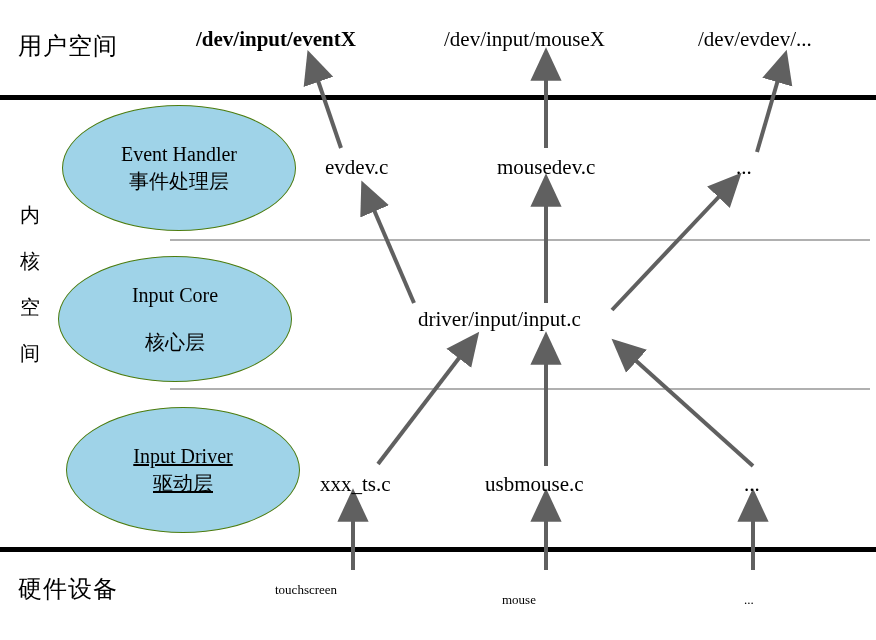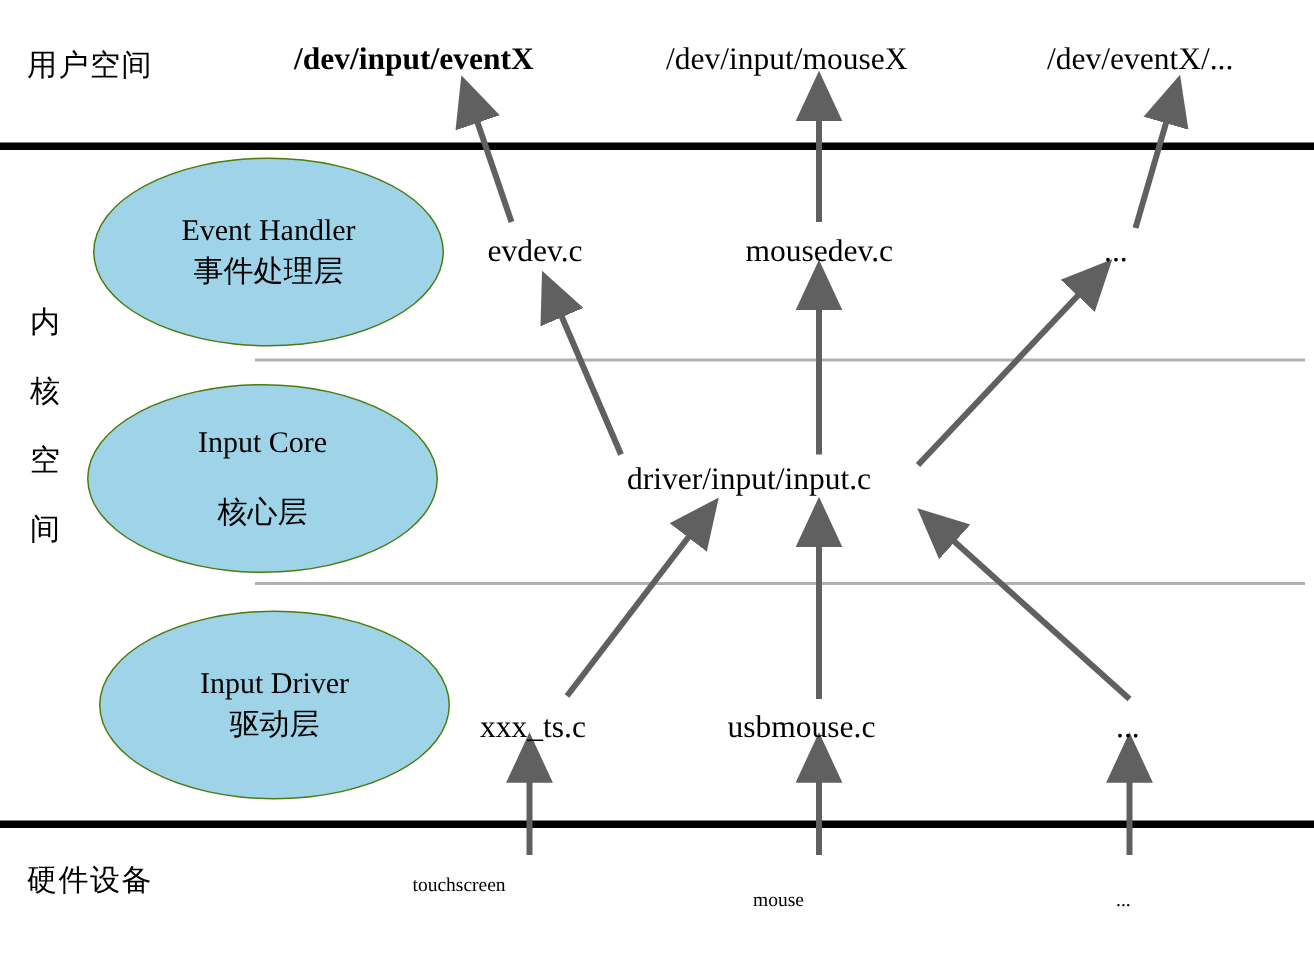--- a/index.html
+++ b/index.html
@@ -14,21 +14,21 @@
     background: #ffffff;
     overflow: hidden;
     font-family: "Liberation Serif", "DejaVu Serif", serif;
     color: #000000;
   }
   .label {
     position: absolute;
     white-space: nowrap;
   }
   .zone-label {
-    font-size: 20px;
+    font-size: 24px;
     font-family: Liberation Mono, monospace;
     letter-spacing: 1px;
   }
   .node-text {
     font-size: 20px;
     text-align: center;
     line-height: 1.35;
   }
   .file-label {
     font-size: 21px;
@@ -106,21 +106,21 @@
   <div class="ellipse" style="left:62px; top:105px; width:232px; height:124px;">
     <div class="node-text">Event Handler</div>
     <div class="node-text cn">事件处理层</div>
   </div>
 
   <div class="ellipse" style="left:58px; top:256px; width:232px; height:124px;gap:20px;">
     <div class="node-text">Input Core</div>
     <div class="node-text cn">核心层</div>
   </div>
 
-  <div class="ellipse" style="left:66px; top:407px; width:232px; height:124px;">
+  <div class="ellipse" style="left:66px; top:407px; width:232px; height:124px;text-decoration:underline;">
     <div class="node-text">Input Driver</div>
     <div class="node-text cn">驱动层</div>
   </div>
 
   <svg class="arrows" viewBox="0 0 876 640">
     <defs>
       <marker id="ah" markerWidth="9" markerHeight="9" refX="4.2" refY="4.5" orient="auto">
         <path d="M0,0.6 L8.4,4.5 L0,8.4 z" fill="#606060"></path>
       </marker>
     </defs>
@@ -147,21 +147,21 @@
       <path d="M353,570 L353,505"></path>
 
       <path d="M546,570 L546,505"></path>
 
       <path d="M753,570 L753,505"></path>
     </g>
   </svg>
 
   <div class="label dev-label" style="left:196px; top:27px;font-weight:bold;">/dev/input/eventX</div>
   <div class="label dev-label" style="left:444px; top:27px;">/dev/input/mouseX</div>
-  <div class="label dev-label" style="left:698px; top:27px;">/dev/eventX/...</div>
+  <div class="label dev-label" style="left:698px; top:27px;">/dev/evdev/...</div>
 
   <div class="label file-label" style="left:325px; top:155px;">evdev.c</div>
   <div class="label file-label" style="left:497px; top:155px;">mousedev.c</div>
   <div class="label file-label" style="left:736px; top:155px;">...</div>
 
   <div class="label file-label" style="left:418px; top:307px;">driver/input/input.c</div>
 
   <div class="label file-label" style="left:320px; top:472px;">xxx_ts.c</div>
   <div class="label file-label" style="left:485px; top:472px;">usbmouse.c</div>
   <div class="label file-label" style="left:744px; top:472px;">...</div>

